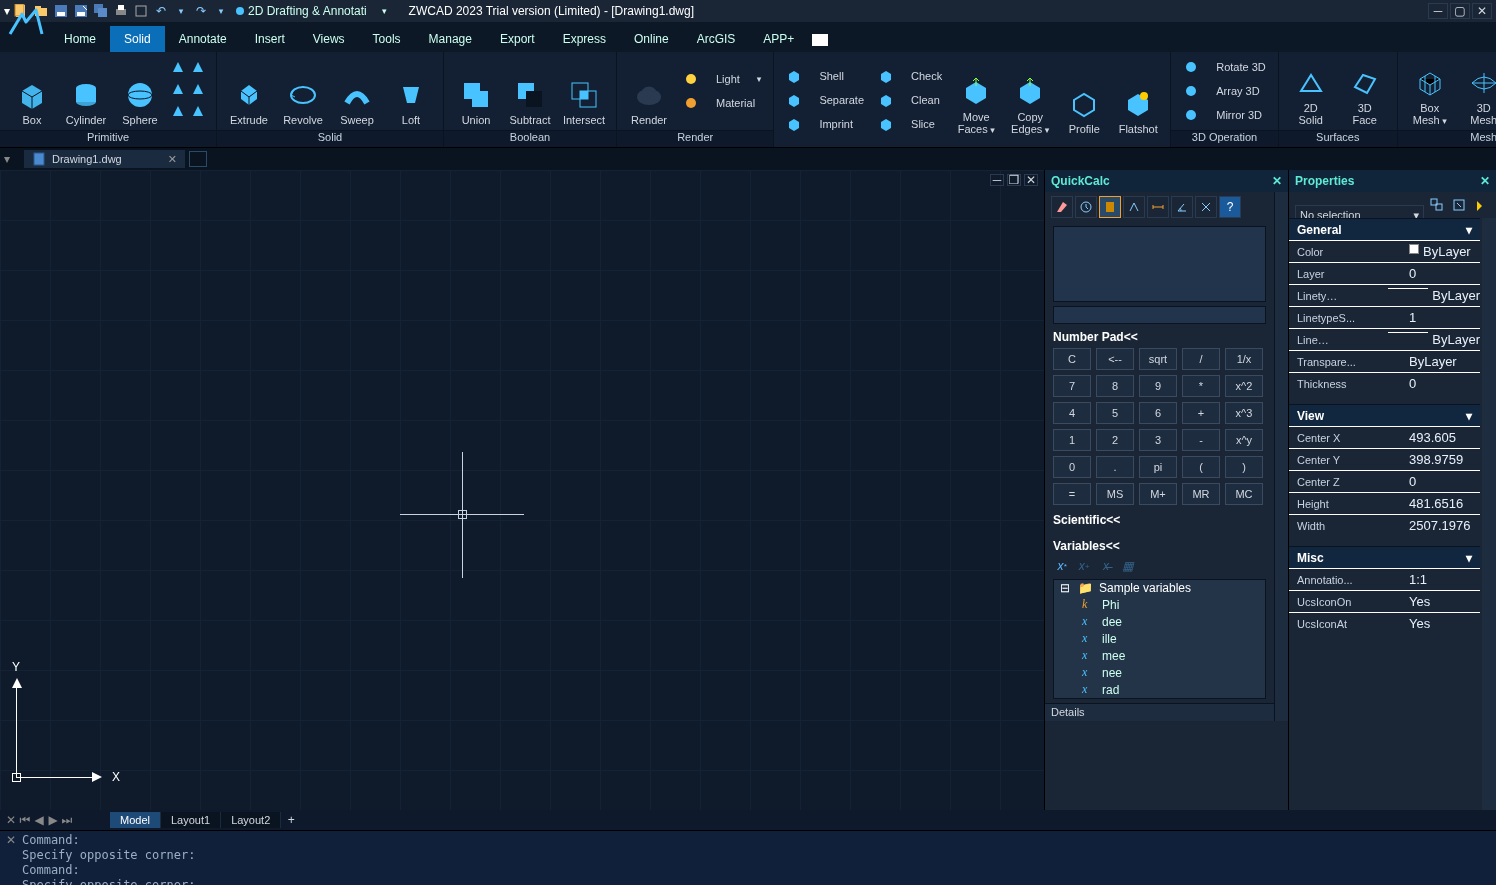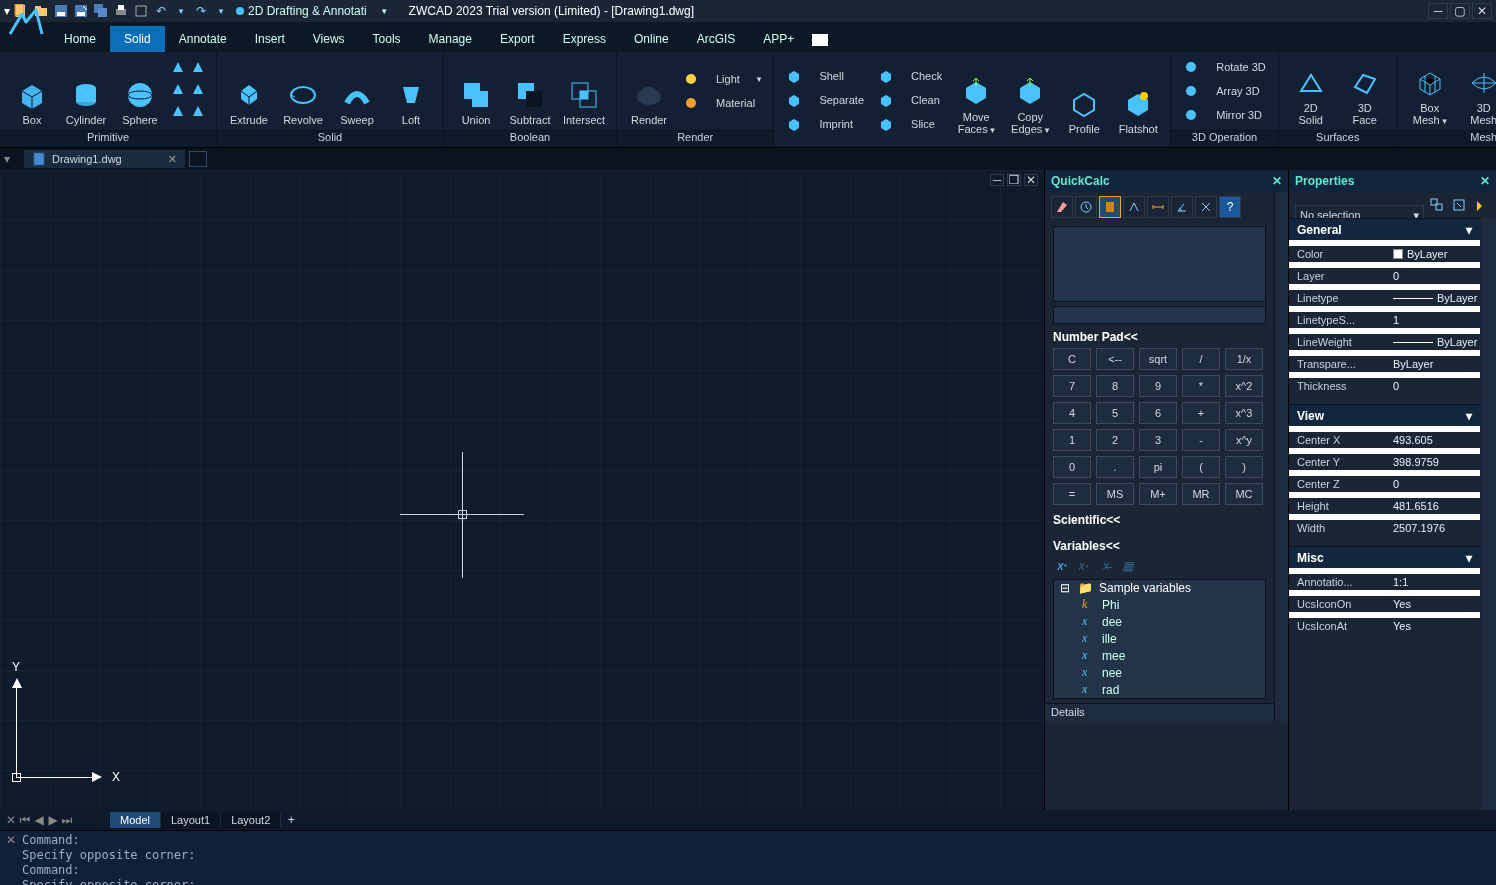--- a/index.html
+++ b/index.html
@@ -89,23 +89,23 @@
 .qc-details { height:18px; background:#1e2c40; border-top:1px solid #0a1320; padding:2px 6px; font-size:11px;}
 .qc-scrollbar { width:14px; background:#1e2c40; border-left:1px solid #0a1320;}
 
 
 .prop-panel { width:208px; background:#1a2636; display:flex; flex-direction:column; border-left:1px solid #000;}
 .prop-toolbar { height:26px; display:flex; align-items:center; padding:0 6px; gap:4px;}
 .prop-select { flex:1; border:1px solid #2a3a50; height:20px; display:flex; align-items:center; justify-content:space-between; padding:0 4px; font-size:11px;margin-top:20px;}
 .prop-tb-btn { width:18px; height:18px; cursor:pointer; display:flex; align-items:center; justify-content:center;}
 .prop-body { flex:1; overflow:auto; padding-right:2px;}
 .prop-group-hdr { height:22px; background:#11263f; display:flex; align-items:center; justify-content:space-between; padding:0 8px; font-weight:bold; color:#fff; border-top:1px solid #0a1320;}
-.prop-row { display:flex; height:22px; align-items:center; border-top:6px solid #ffffff;gap:28px;}
+.prop-row { display:flex; height:22px; align-items:center; border-top:1px solid #ffffff;}
 .prop-row .pk { width:70px; padding-left:8px; font-size:11px; color:#c8d2e0; white-space:nowrap; overflow:hidden; text-overflow:ellipsis;}
-.prop-row .pv { flex:1; padding-left:6px; font-size:11px; color:#e8f0fa; display:flex; align-items:center; gap:4px;}
+.prop-row .pv { flex:1; padding-left:6px; font-size:13px; color:#e8f0fa; display:flex; gap:4px;margin-left:44px;}
 .lt-line { display:inline-block; width:40px; border-top:1px solid #fff;}
 .sw { width:10px; height:10px; border:1px solid #888; background:#fff;}
 
 
 .model-tab-row { height:20px; background:#0e1a2b; display:flex; align-items:center; padding-left:4px; gap:0;}
 .mt-btn { width:14px; height:14px; display:flex; align-items:center; justify-content:center; cursor:pointer; color:#888;}
 .mt-tab { padding:2px 10px; background:#0a1320; border-right:1px solid #1a2a3f; font-size:11px; cursor:pointer;}
 .mt-tab.active { background:#1e4a78; color:#fff;margin-left:36px;}
 .mt-plus { width:20px; text-align:center; cursor:pointer;}
 

